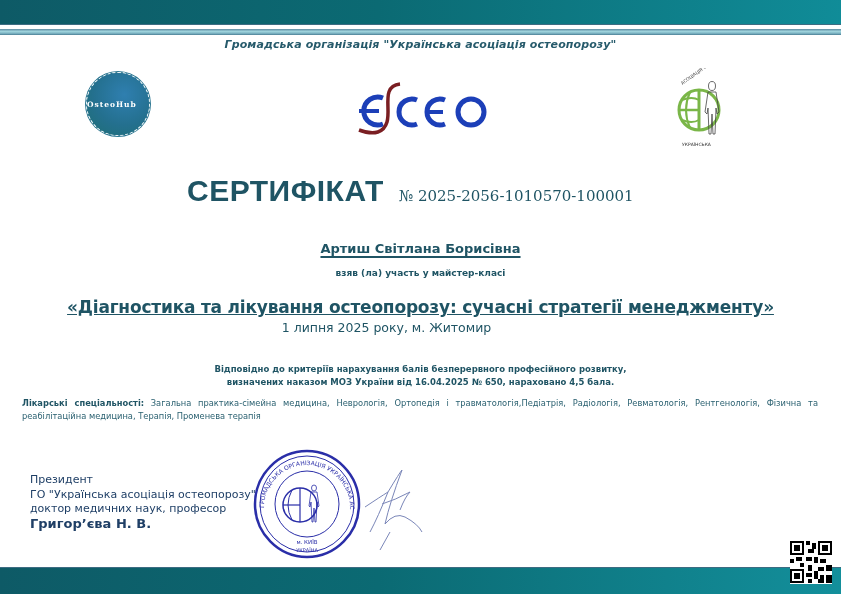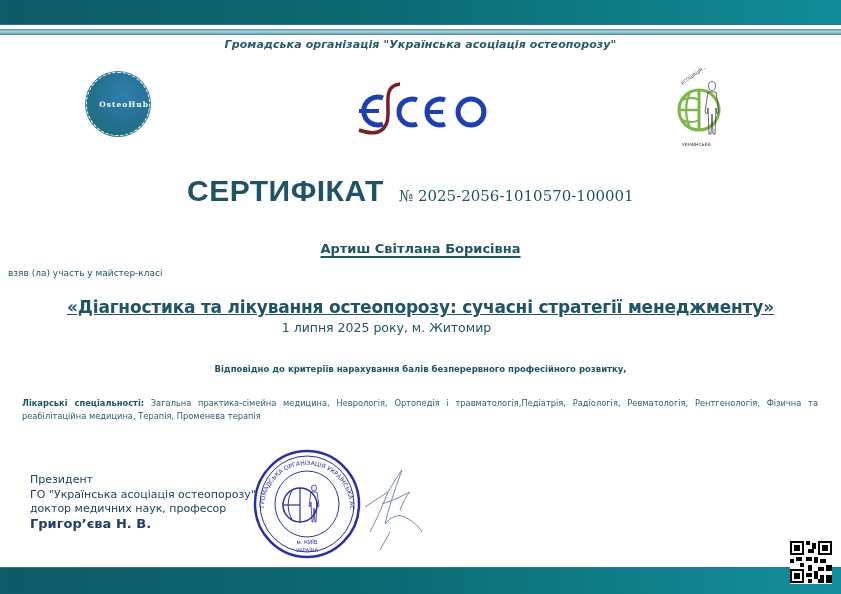--- a/index.html
+++ b/index.html
@@ -18,21 +18,21 @@
   .org-header {
     position: absolute; left: 0; top: 38px; width: 841px; text-align: center;
     font-family: "DejaVu Sans", sans-serif; font-style: italic; font-weight: bold;
     font-size: 11px; color: #265a6b; letter-spacing: 0.1px;
   }
 
   .logo-osteohub {
     position: absolute; left: 86px; top: 72px; width: 64px; height: 64px; border-radius: 50%;
     background: radial-gradient(circle at 60% 35%, #2f7fb0 0%, #24708f 55%, #1e6e73 100%);
     border: 1px dashed #e6f1f4; box-shadow: 0 0 0 1px #2a7590;
-    display: flex; align-items: center; justify-content: flex-end;
+    display: flex; align-items: center; justify-content: flex-start;
   }
   .logo-osteohub span {
     font-family: "DejaVu Serif", serif; font-weight: bold; font-size: 7.5px; color: #ffffff; letter-spacing: 1px;
   }
 
   .logo-esceo { position: absolute; left: 353px; top: 78px; width: 140px; height: 62px; }
 
   .logo-ua { position: absolute; left: 672px; top: 68px; width: 58px; height: 84px; }
 
   .cert-title {
@@ -46,22 +46,22 @@
   }
 
   .recipient {
     position: absolute; left: 0; top: 238px; width: 841px; text-align: center;
   }
   .recipient span {
     font-family: "DejaVu Sans", sans-serif; font-weight: bold; font-size: 13px; color: #1f5464;
     text-decoration: underline; text-underline-offset: 3px; text-decoration-thickness: 2px;
   }
   .participated {
-    position: absolute; left: 0; top: 268px; width: 841px; text-align: left;
-    font-size: 9px; font-weight: normal; color: #1f5464; padding-left: 8px;
+    position: absolute; left: 0; top: 268px; width: 841px; text-align: center;
+    font-size: 9px; font-weight: bold; color: #1f5464;
   }
   .course-title {
     position: absolute; left: 0; top: 297px; width: 841px; text-align: center;
     font-family: "DejaVu Sans", sans-serif; font-weight: bold; font-size: 17px; color: #1f5464; letter-spacing: -0.2px; text-decoration: underline;
   }
   .course-date {
     position: absolute; left: 0; top: 320px; width: 773px; text-align: center;
     font-size: 12.5px; color: #1f5464;
   }
   .criteria {
@@ -130,20 +130,21 @@
 <div class="recipient">
   <span>Артиш Світлана Борисівна</span>
 </div>
 <div class="participated">взяв (ла) участь у майстер-класі</div>
 
 <div class="course-title">«Діагностика та лікування остеопорозу: сучасні стратегії менеджменту»</div>
 <div class="course-date">1 липня 2025 року, м. Житомир</div>
 
 <div class="criteria">
   <div>Відповідно до критеріїв нарахування балів безперервного професійного розвитку,</div>
+  <div>визначених наказом МОЗ України від 16.04.2025 № 650, нараховано 4,5 бала.</div>
 </div>
 
 <div class="specialties">
   <b>Лікарські спеціальності:</b>
   <span>Загальна практика-сімейна медицина, Неврологія, Ортопедія і травматологія,Педіатрія, Радіологія, Ревматологія, Рентгенологія, Фізична та реабілітаційна медицина, Терапія, Променева терапія</span>
 </div>
 
 <div class="signature-block">
   <div>Президент</div>
   <div>ГО "Українська асоціація остеопорозу"</div>

